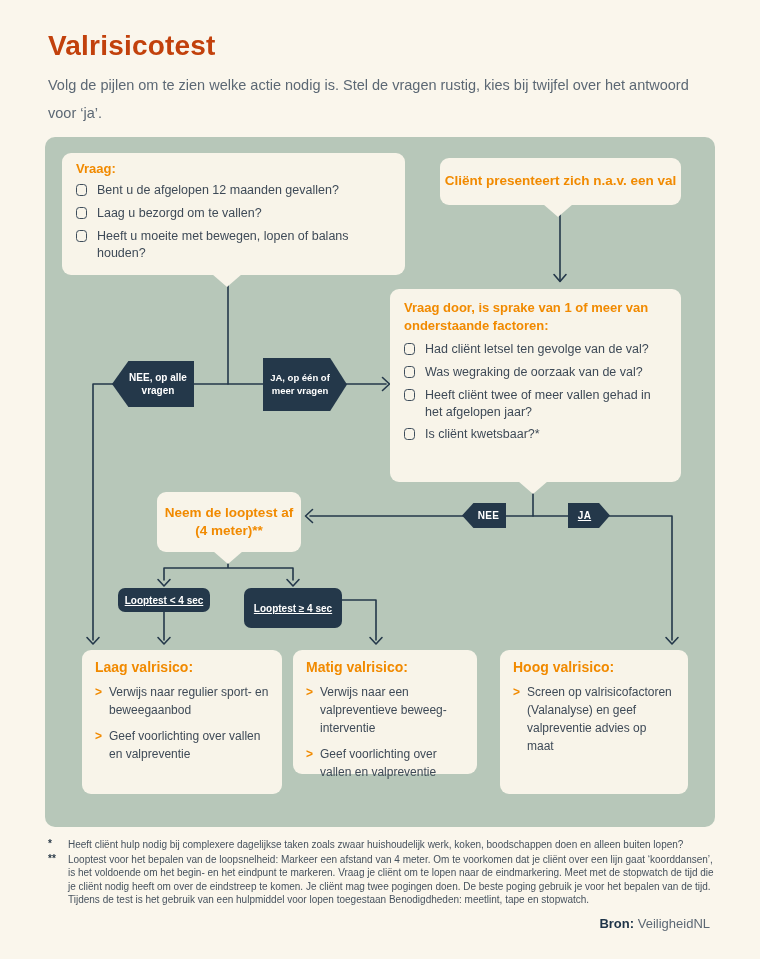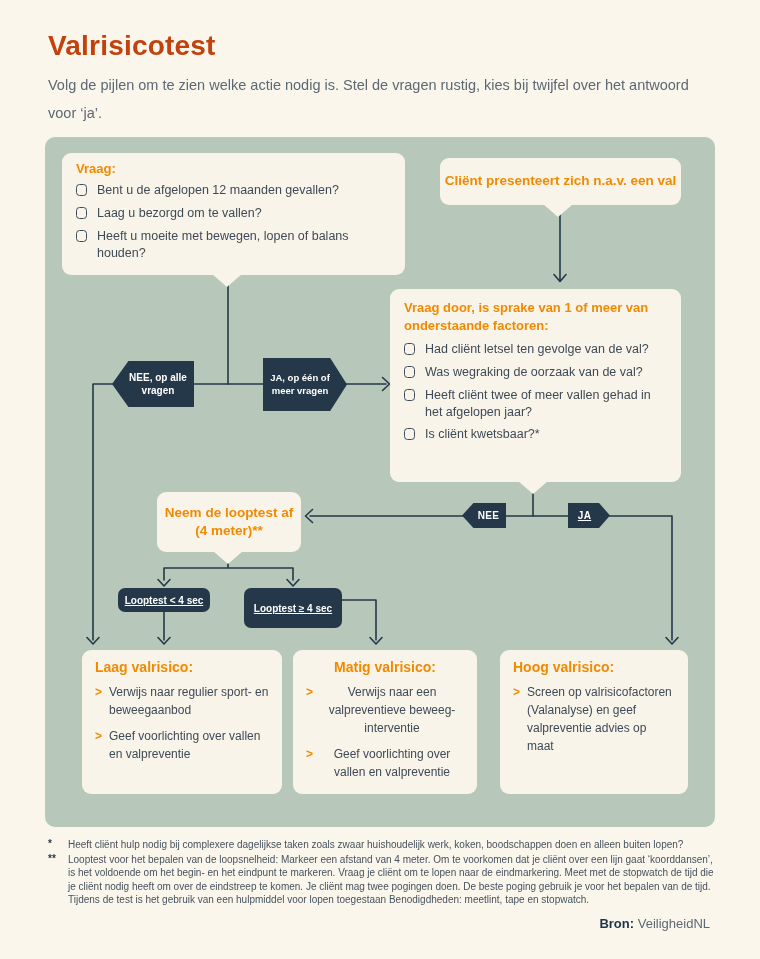--- a/index.html
+++ b/index.html
@@ -182,21 +182,21 @@
     <div class="r-item">
       <span class="r-chev">&gt;</span>
       <span>Verwijs naar regulier sport- en beweegaanbod</span>
     </div>
     <div class="r-item">
       <span class="r-chev">&gt;</span>
       <span>Geef voorlichting over vallen en valpreventie</span>
     </div>
   </div>
 
-  <div class="bubble result-box" style="left:293px; top:650px; width:184px; height:144px;text-align:center;">
+  <div class="bubble result-box" style="left:293px; top:650px; width:184px; height:124px;">
     <div class="bubble-heading">Matig valrisico:</div>
     <div class="r-item">
       <span class="r-chev">&gt;</span>
       <span>Verwijs naar een valpreventieve beweeg-interventie</span>
     </div>
     <div class="r-item">
       <span class="r-chev">&gt;</span>
       <span>Geef voorlichting over vallen en valpreventie</span>
     </div>
   </div>

